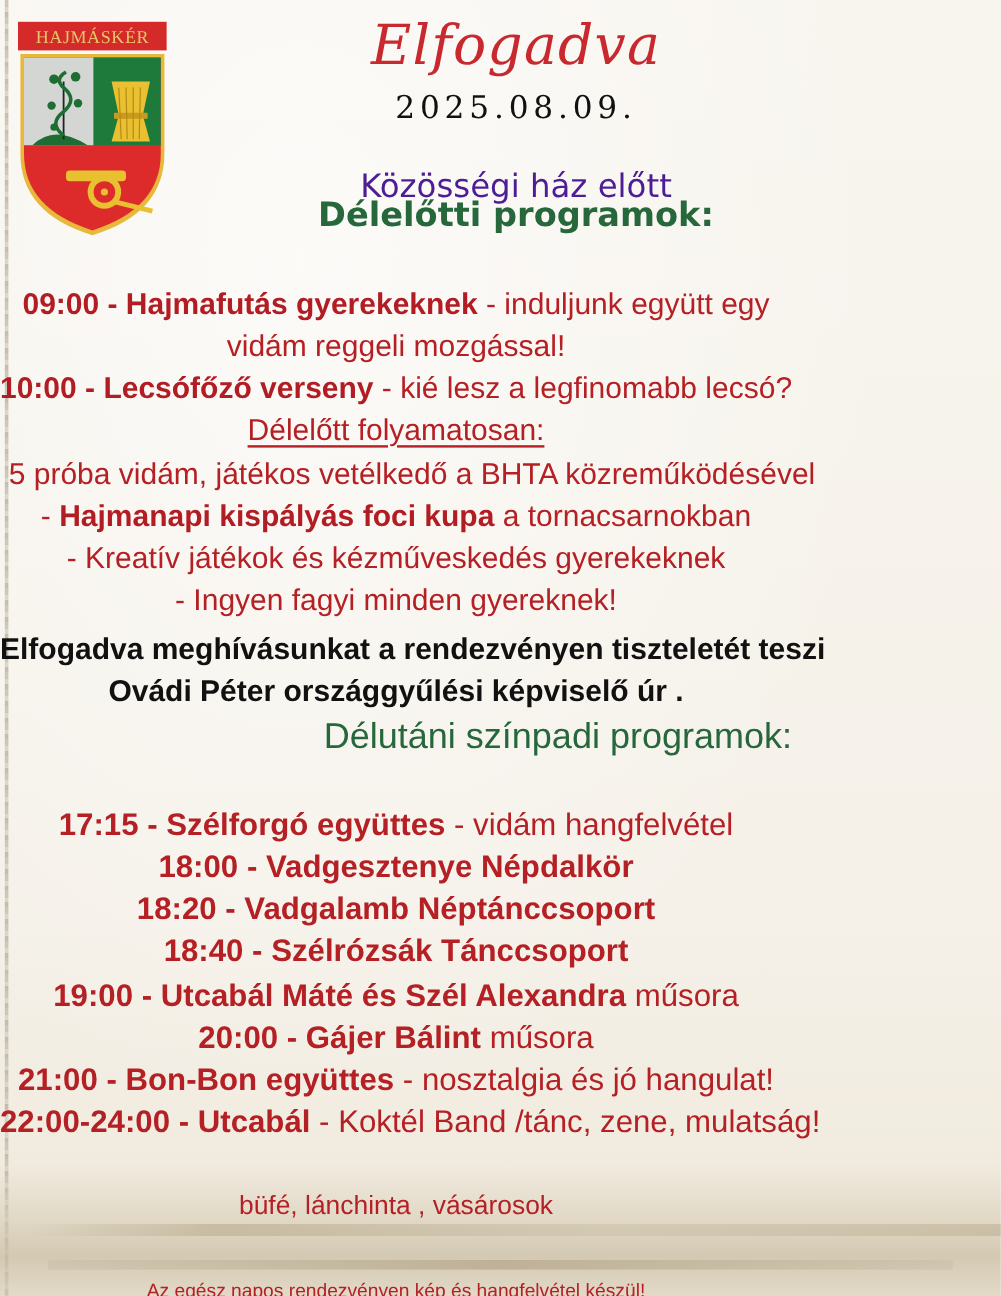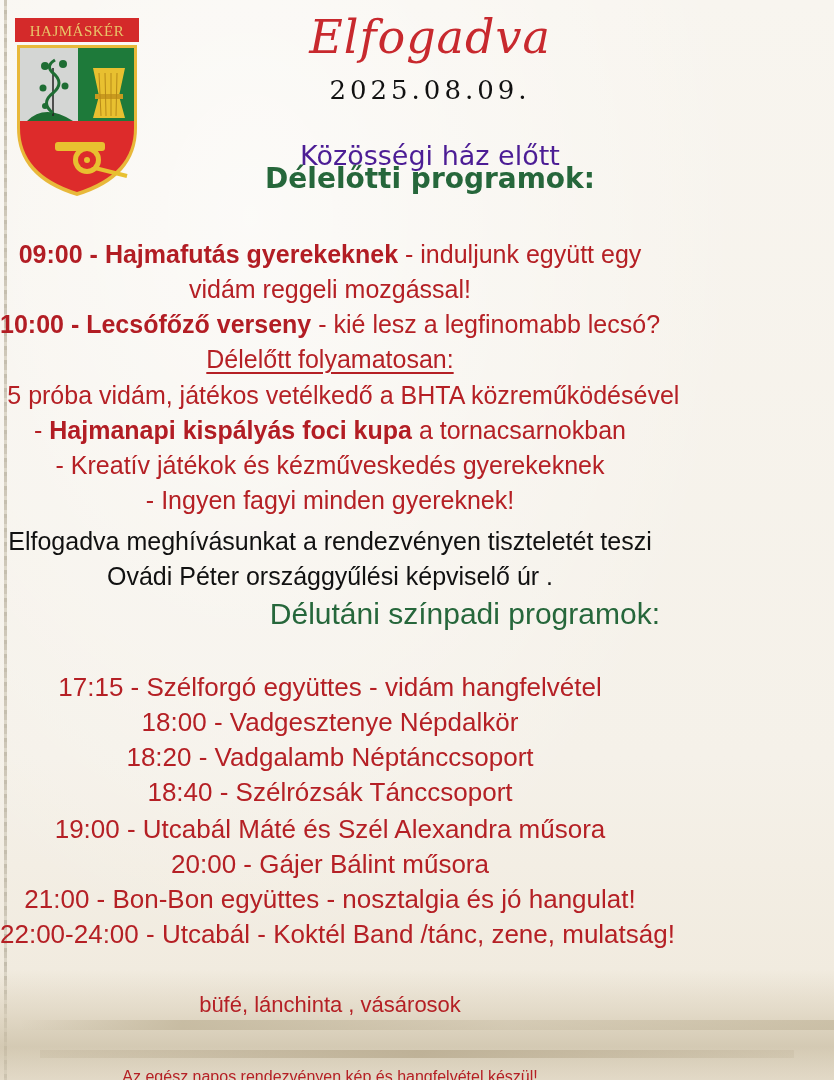--- a/index.html
+++ b/index.html
@@ -52,24 +52,24 @@
   }
   .section-green {
     font-family: "DejaVu Sans", sans-serif; color: #26673b; font-size: 28px;
   }
   .morning-head { top: 162px; left: 220px; width: 420px; font-weight: bold; }
   .prog {
     font-family: "Liberation Sans", sans-serif; font-size: 25px; color: #b52025;
   }
   .prog b { color: #b21d24; }
   .underline { text-decoration: underline; text-decoration-thickness: 2px; text-underline-offset: 4px; }
-  .black { font-family: "Liberation Sans", sans-serif; font-size: 25px; color: #111; font-weight: normal; }
+  .black { font-family: "Liberation Sans", sans-serif; font-size: 25px; color: #111; font-weight: bold; }
   .afternoon-head { font-family: "Liberation Sans", sans-serif; font-size: 30px; color: #26673b; }
   .stage { font-family: "Liberation Sans", sans-serif; font-size: 26px; color: #b52025; }
-  .stage b { font-weight: normal; }
+  .stage b { font-weight: bold; }
   .footer-1 { font-family: "Liberation Sans", sans-serif; font-size: 22px; color: #b52025; }
   .footer-2 { font-family: "Liberation Sans", sans-serif; font-size: 16px; color: #b52025; }
 </style>
 </head>
 <body>
 
 <div class="paper"></div>
 <div class="left-edge"></div>
 <div class="brush"></div>
 

